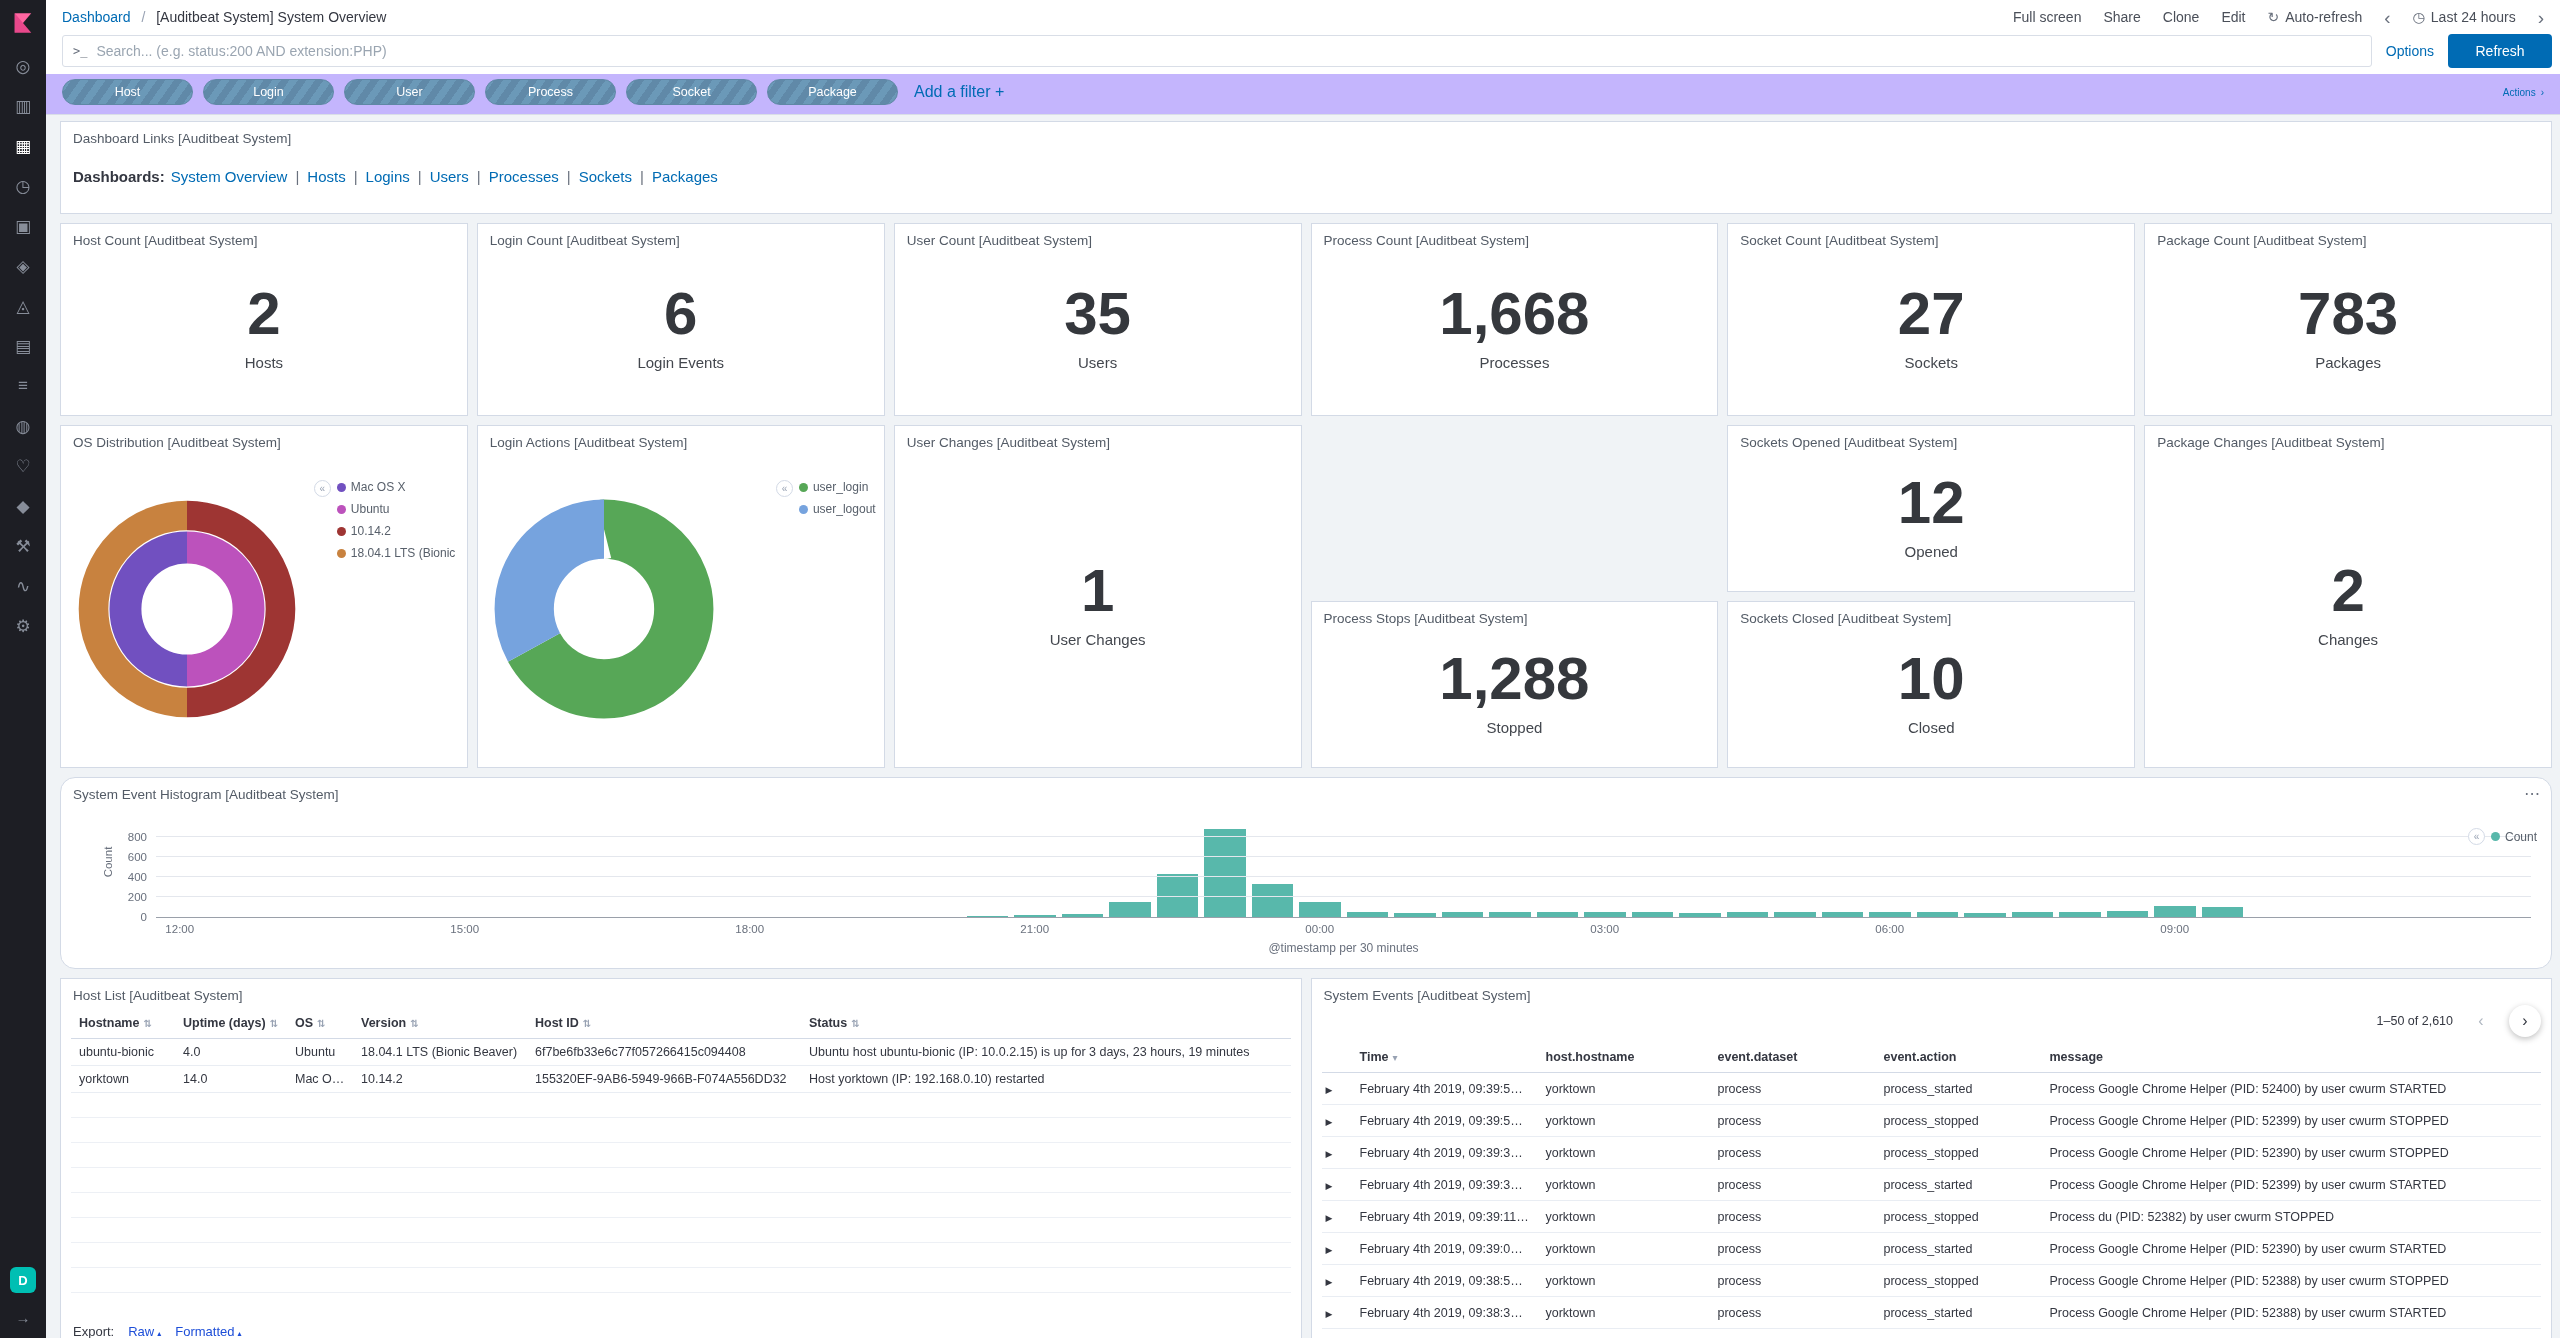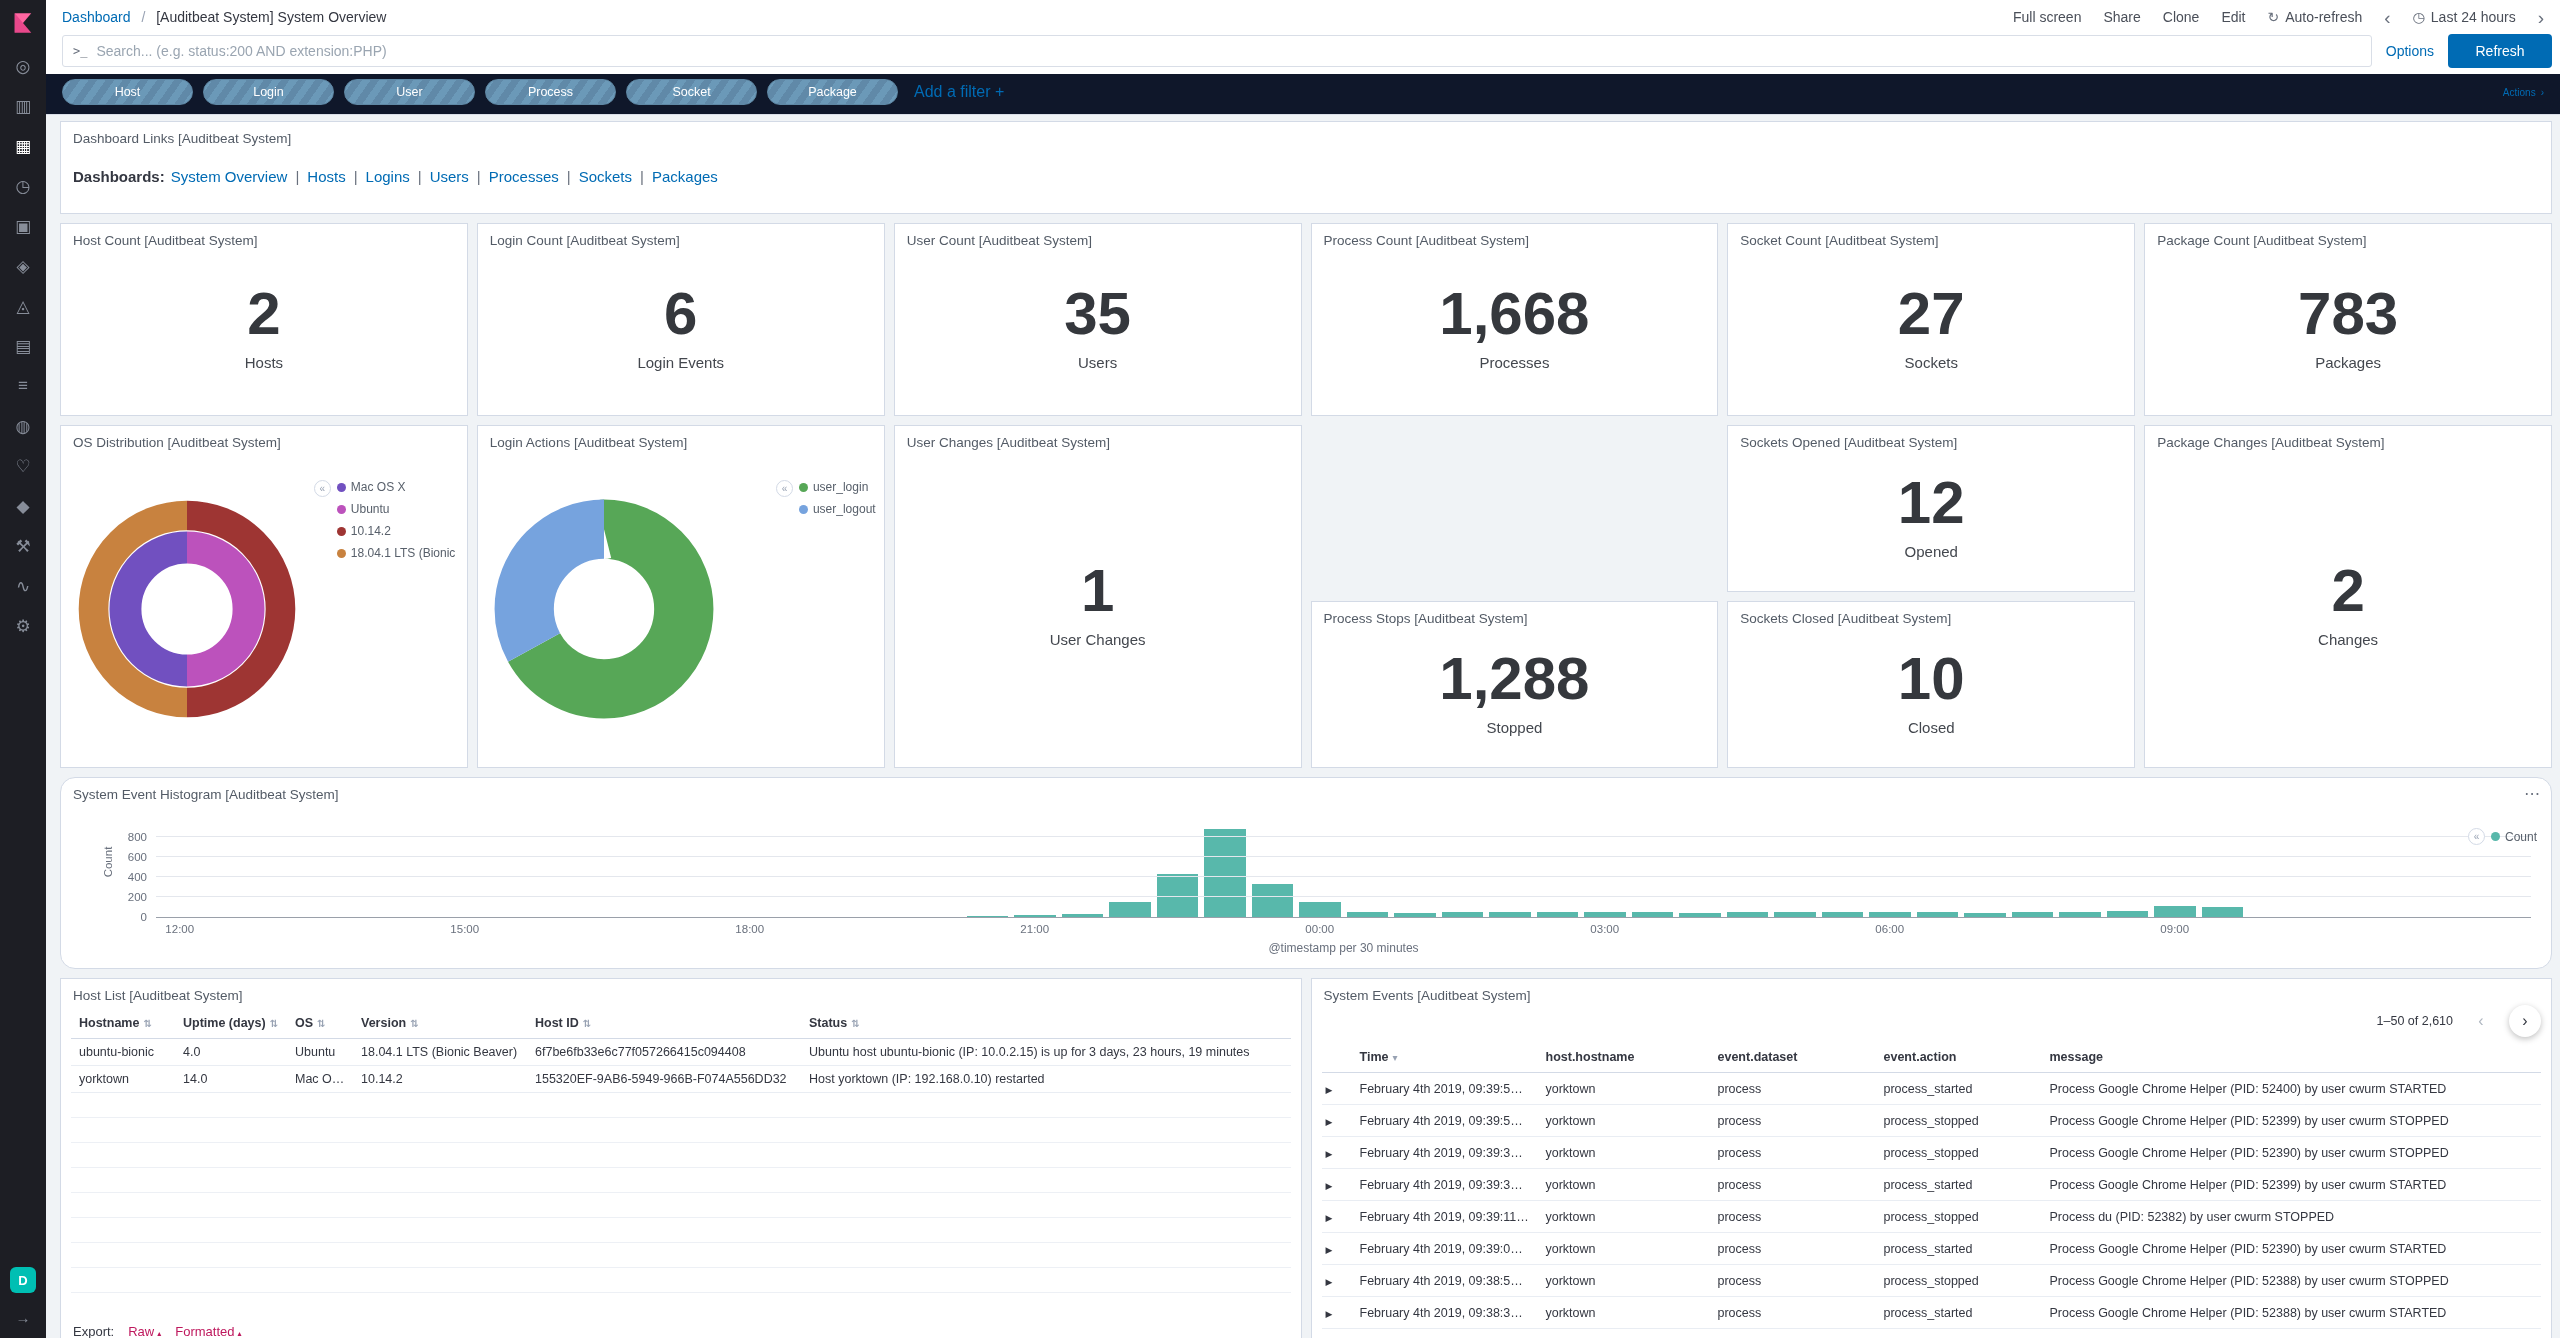--- a/index.html
+++ b/index.html
@@ -25,21 +25,21 @@
 .topnav a{color:#4a4f59;display:flex;align-items:center;gap:6px;}
 .topnav .ic{color:#69707d;font-size:14px;}
 .topnav .chev{font-size:19px;color:#69707d;cursor:pointer;line-height:1;}
 .searchrow{background:#fff;display:flex;align-items:center;padding:6px 8px 6px 16px;gap:14px;}
 .searchbox{flex:1;display:flex;align-items:center;height:32px;border:1px solid #d9dee7;border-radius:3px;padding:0 10px;gap:9px;background:#fff;}
 .prompt{color:#69707d;font-size:12px;font-family:"DejaVu Sans Mono",monospace;}
 .searchbox input{flex:1;border:none;outline:none;font-size:14px;color:#343741;background:transparent;font-family:inherit;}
 .searchbox input::placeholder{color:#9aa5b1;}
 .options-link{color:#006bb4;font-size:14px;}
 .refresh-btn{width:104px;height:34px;background:#006bb4;color:#fff;border:none;border-radius:4px;font-size:14px;cursor:pointer;font-family:inherit;}
-.filterrow{background:#0f172a;display:flex;align-items:center;gap:16px;padding:5px 16px 9px;border-bottom:1px solid #d9dee7;}
+.filterrow{background:#c4b5fd;display:flex;align-items:center;gap:16px;padding:5px 16px 9px;border-bottom:1px solid #d9dee7;}
 .pills{display:flex;gap:10px;}
 .pill{width:131px;height:26px;border-radius:13px;color:#fff;font-size:12.5px;display:flex;align-items:center;justify-content:center;cursor:pointer;background:repeating-linear-gradient(125deg,#6b99b8 0 7px,#6089a8 7px 14px);border:1px solid #5f88a5;}
 .add-filter{color:#006bb4;font-size:16px;}
 .actions-link{margin-left:auto;color:#006bb4;font-size:10px;display:flex;align-items:center;gap:5px;}
 
 .content{flex:1;overflow:hidden;padding:6px 8px 0 14px;}
 .grid{display:grid;grid-template-columns:repeat(6,minmax(0,1fr));grid-template-rows:93px 193px 167px 167px 192px 365px;gap:9px;}
 .panel{background:#fff;border:1px solid #d3dae6;position:relative;display:flex;flex-direction:column;min-width:0;overflow:hidden;}
 .ptitle{font-size:13.5px;color:#535b66;padding:9px 12px 0;white-space:nowrap;overflow:hidden;text-overflow:ellipsis;flex-shrink:0;}
 .p-links{grid-column:1/7;grid-row:1;}
@@ -90,21 +90,21 @@
 .tbl-wrap{padding:4px 10px 0;flex:1;overflow:hidden;}
 table{border-collapse:collapse;width:100%;table-layout:fixed;}
 th{font-size:12.5px;font-weight:bold;text-align:left;padding:9px 8px 8px;border-bottom:1px solid #d3dae6;color:#343741;white-space:nowrap;overflow:hidden;cursor:pointer;}
 td{font-size:12.5px;padding:6px 8px;border-bottom:1px solid #e9edf3;color:#343741;white-space:nowrap;overflow:hidden;text-overflow:ellipsis;}
 .sorticon{color:#98a2b3;font-size:10px;margin-left:4px;}
 .events td{padding:9px 8px 8px;}
 .events td.exp,.events th.exp{padding-left:4px;padding-right:0;}
 .expander{font-size:9px;color:#343741;cursor:pointer;}
 .empty td{padding:5px 8px;border-bottom:1px solid #edf0f5;}
 .export{position:absolute;top:345px;left:12px;font-size:13px;color:#343741;display:flex;gap:14px;align-items:center;}
-.export a{color:#be185d;}
+.export a{color:#1d4ed8;}
 .caret{font-size:8px;margin-left:3px;}
 .events-meta{display:flex;align-items:center;justify-content:flex-end;gap:12px;padding:2px 10px 0;font-size:12.5px;color:#343741;}
 .pagebtn{width:32px;height:32px;border-radius:50%;display:flex;align-items:center;justify-content:center;font-size:16px;cursor:pointer;flex-shrink:0;}
 .pagebtn.prev{color:#b0b7c1;}
 .pagebtn.next{color:#343741;background:#fff;box-shadow:0 2px 6px rgba(0,0,0,.25);}
 </style>
 </head>
 <body>
 
 <aside class="sidebar">

